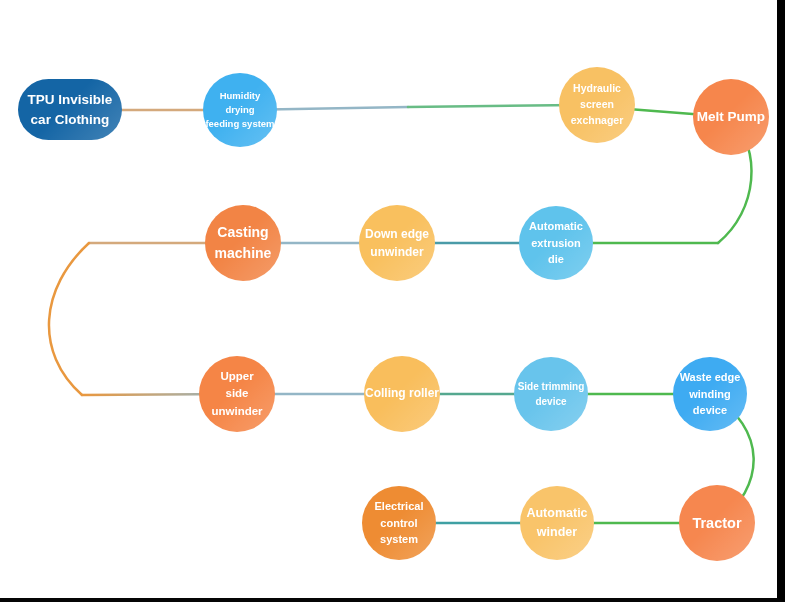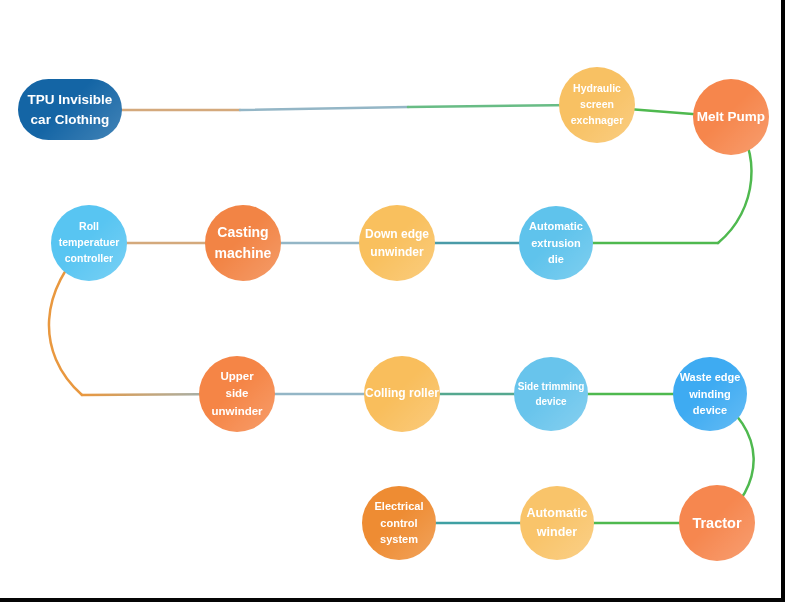--- a/index.html
+++ b/index.html
@@ -3,21 +3,21 @@
 <meta charset="utf-8">
 <style>
   html, body { margin: 0; padding: 0; background: #ffffff; }
   .canvas {
     position: relative;
     width: 785px;
     height: 602px;
     background: #ffffff;
     overflow: hidden;
     box-sizing: border-box;
-    border-right: 4px solid #000000;
+    border-right: 8px solid #000000;
     border-bottom: 4px solid #050505;
     font-family: "Liberation Sans", sans-serif;
   }
   .connector-layer {
     position: absolute;
     left: 0; top: 0;
     width: 785px; height: 602px;
   }
   .node {
     position: absolute;
@@ -62,31 +62,31 @@
     <path d="M 392 394 L 551 394" stroke-width="2.5" stroke-linecap="round" stroke="#55A88F"></path>
     <path d="M 551 394 L 710 394" stroke-width="2.5" stroke-linecap="round" stroke="#4FB94F"></path>
     <path d="M 710 394 C 768 428, 766 488, 717 523" stroke-width="2.5" stroke-linecap="round" stroke="#4FB94F"></path>
     <path d="M 717 523 L 557 523" stroke-width="2.5" stroke-linecap="round" stroke="#4FB94F"></path>
     <path d="M 557 523 L 399 523" stroke-width="2.5" stroke-linecap="round" stroke="#3FA0A3"></path>
   </svg>
 
   <div class="node stadium" style="left: 18px; top: 79px; width: 104px; height: 61px; font-size: 13.5px; background-color: rgb(20, 101, 165);">TPU Invisible
 car Clothing</div>
 
+  <div class="node circle" style="left: 203px; top: 73px; width: 74px; height: 74px; font-size: 9.5px; background-color: rgb(63, 177, 240);">Humidity
+drying
+feeding system</div>
 
 
   <div class="node circle" style="left: 559px; top: 67px; width: 76px; height: 76px; font-size: 10.5px; background-color: rgb(248, 193, 99);">Hydraulic
 screen
 exchnager</div>
 
   <div class="node circle lh-tight" style="left: 693px; top: 79px; width: 76px; height: 76px; font-size: 13.5px; background-color: rgb(246, 134, 76);">Melt Pump</div>
 
-  <div class="node circle" style="left: 51px; top: 205px; width: 76px; height: 76px; font-size: 10.5px; background-color: rgb(88, 197, 242);">Roll
-temperatuer
-controller</div>
 
   <div class="node circle" style="left: 205px; top: 205px; width: 76px; height: 76px; font-size: 14px; background-color: rgb(242, 132, 69);">Casting
 machine</div>
 
   <div class="node circle" style="left: 359px; top: 205px; width: 76px; height: 76px; font-size: 12px; background-color: rgb(249, 192, 94);">Down edge
 unwinder</div>
 
   <div class="node circle" style="left: 519px; top: 206px; width: 74px; height: 74px; font-size: 11px; background-color: rgb(95, 195, 236);">Automatic
 extrusion
 die</div>

